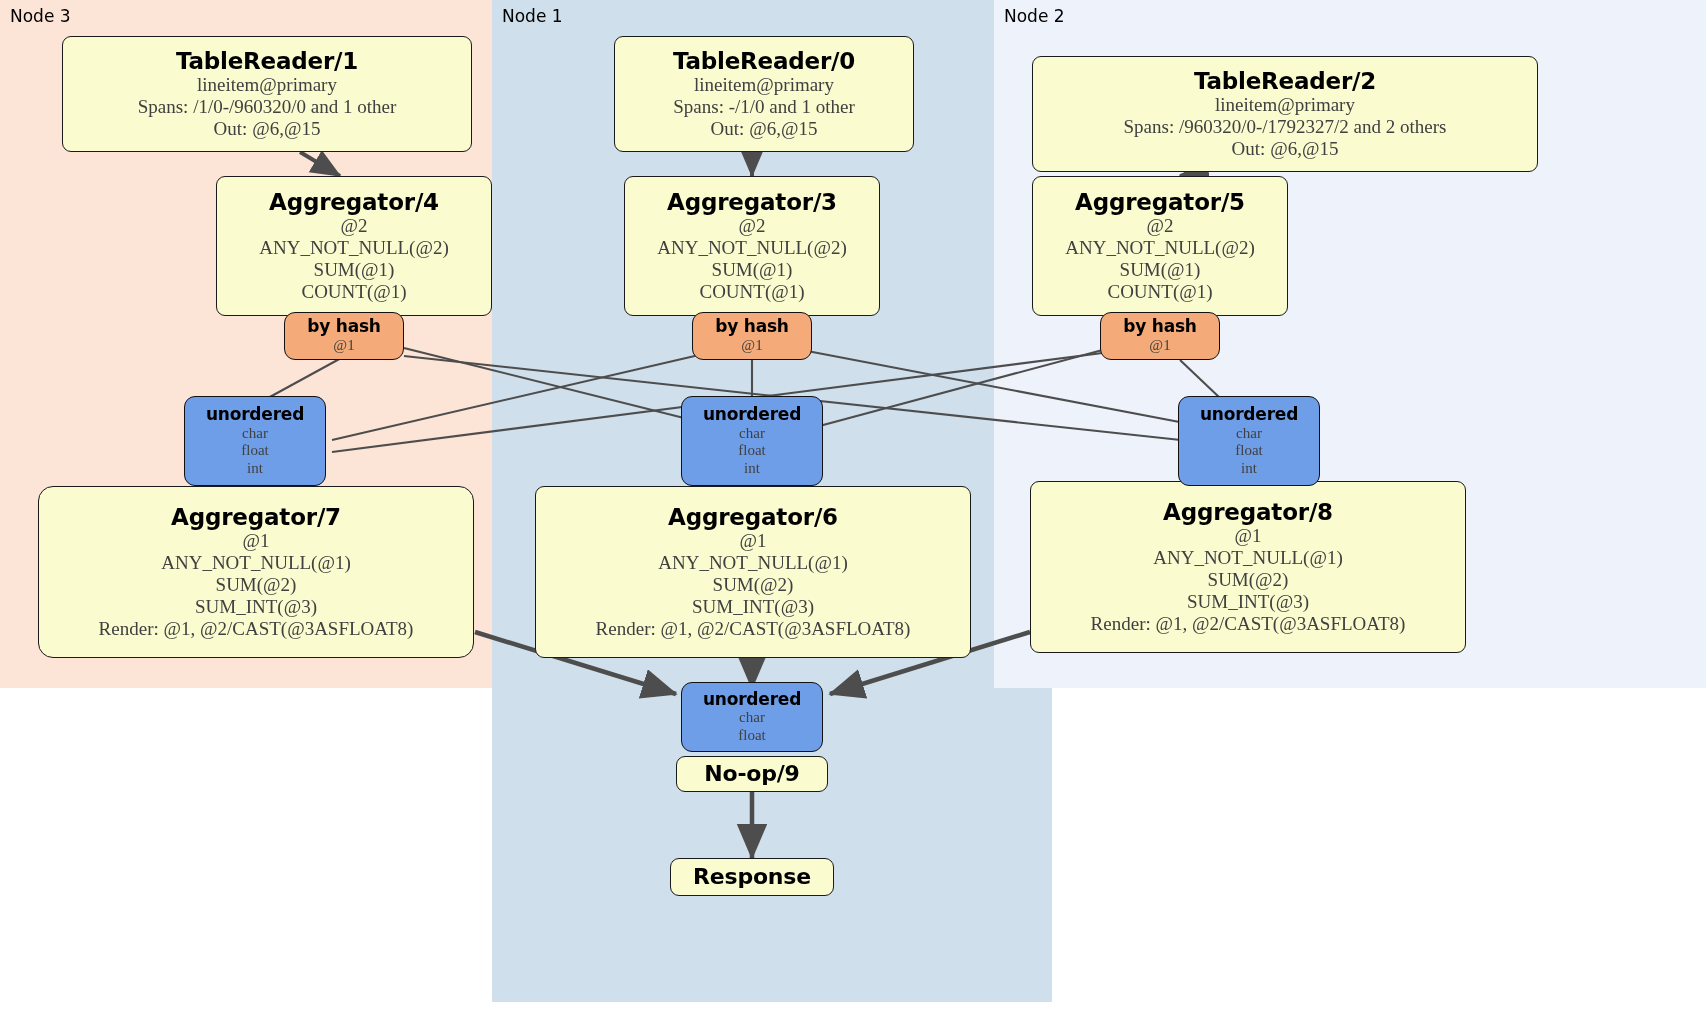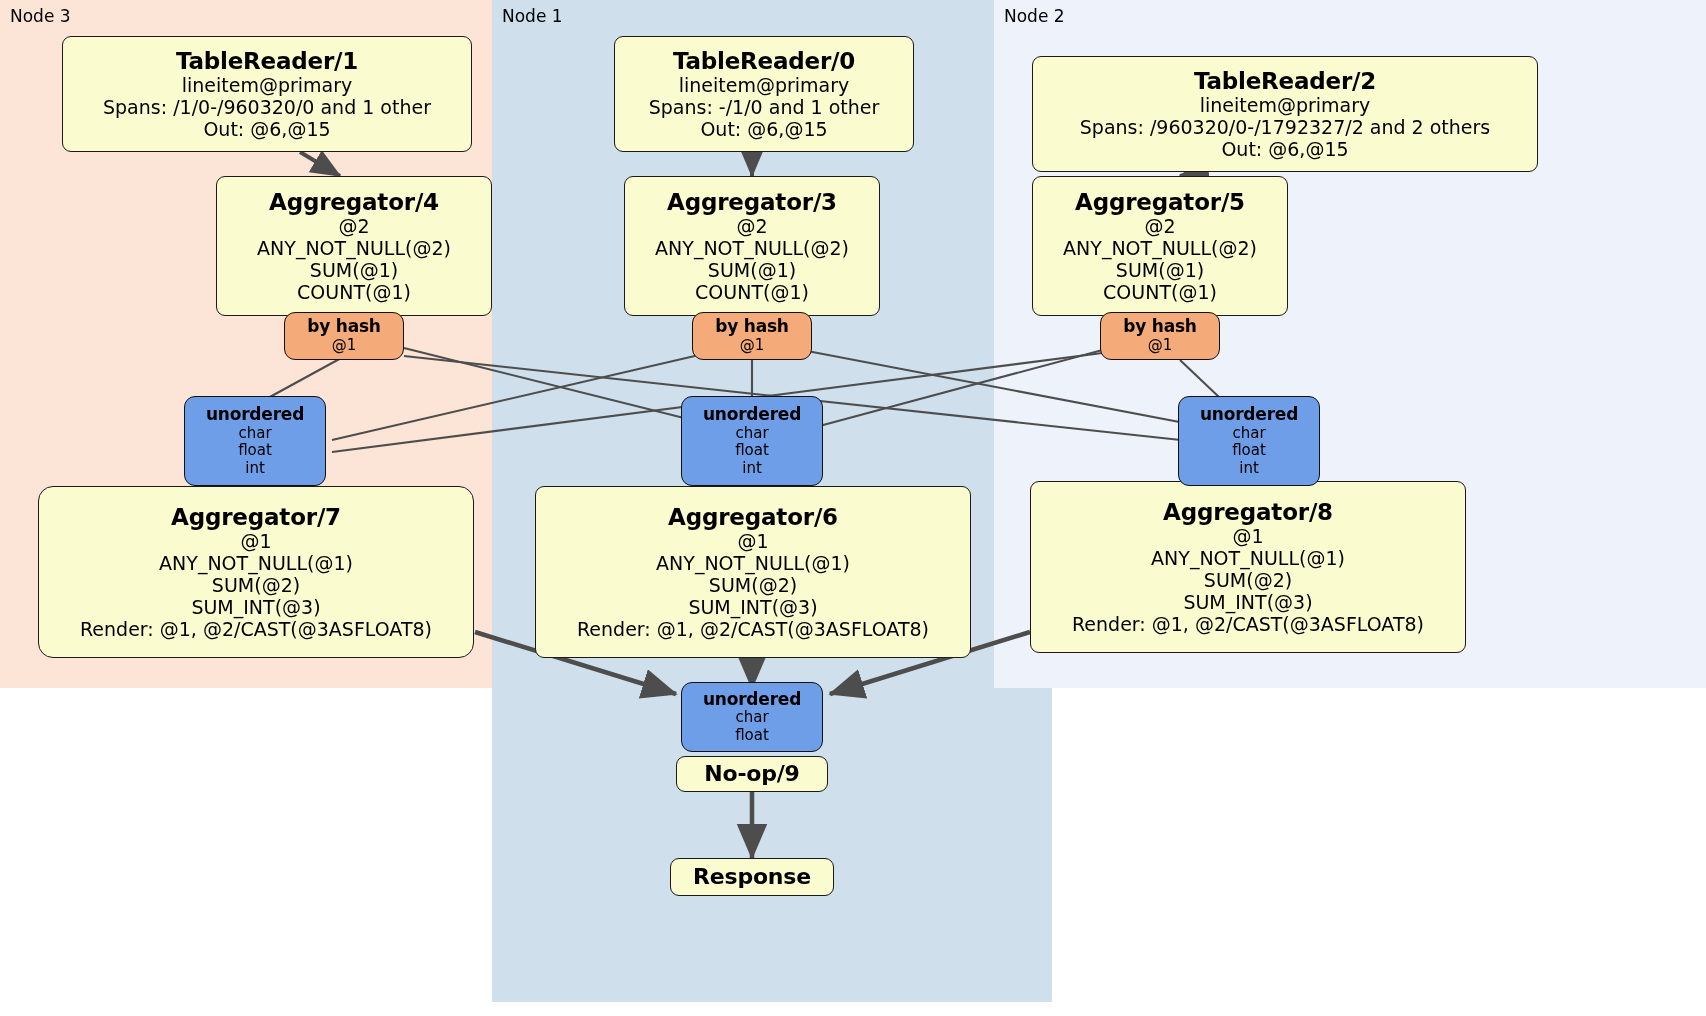--- a/index.html
+++ b/index.html
@@ -72,21 +72,22 @@
     font-weight: bold;
     font-size: 23px;
     color: #000;
     letter-spacing: -0.2px;
   }
   .router .title, .sync .title {
     font-size: 17px;
   }
   .line {
     font-size: 19px;
-    color: #000000;
+    color: #404040;
+    font-family: Liberation Serif, serif;
   }
   .router .line, .sync .line {
     font-size: 15px;
   }
   .node.small .title {
     font-size: 22px;
   }
 </style>
 </head>
 <body>

